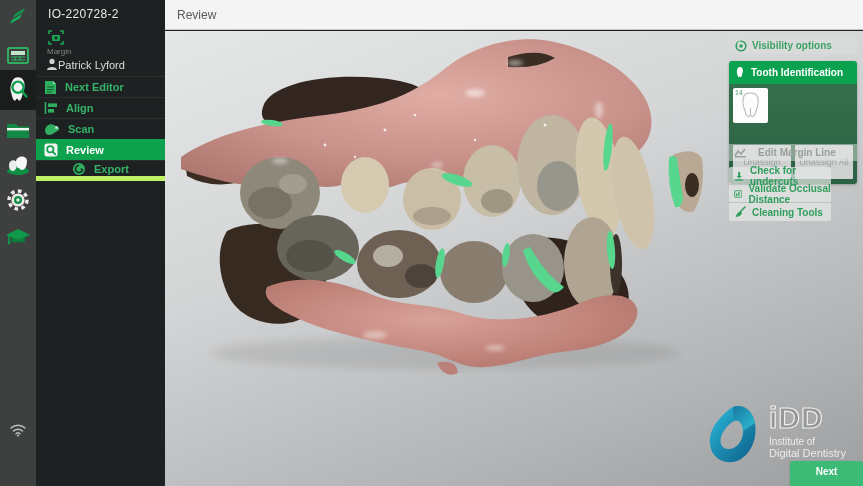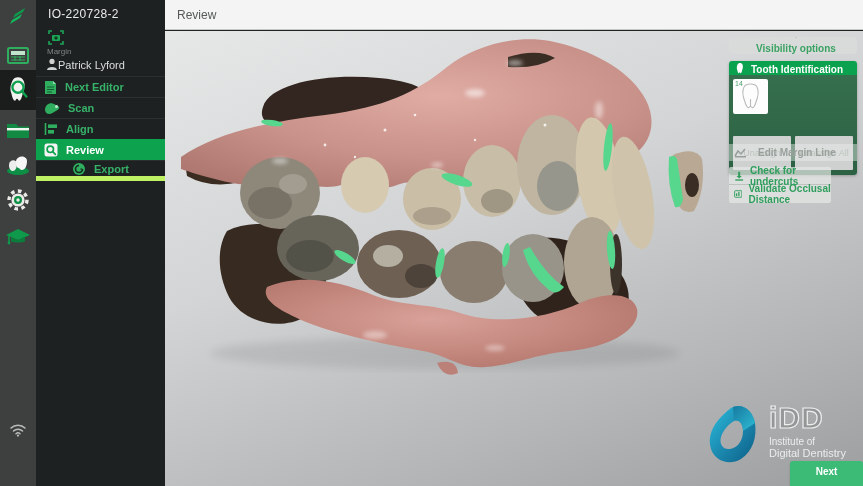--- a/index.html
+++ b/index.html
@@ -33,25 +33,25 @@
   .topbar .title { margin-left:12px; font-size:12px; color:#565a58; }
 
   
   .viewport { position:absolute; left:165px; top:31px; width:698px; height:455px; overflow:hidden;
     background:linear-gradient(160deg,#e6e7e7 0%,#d3d4d5 40%,#b4b6b7 75%,#9c9ea0 100%); }
   .scan { position:absolute; left:10px; top:4px; }
 
   
   .rcol { position:absolute; left:564px; top:0; width:128px; }
   .pill { position:absolute; left:0; top:6px; width:128px; height:17px; background:#d9dbda;
-    border-radius:4px; display:flex; align-items:center; gap:5px; padding-left:6px; cursor:pointer;flex-direction:column; }
+    border-radius:4px; display:flex; align-items:center; gap:5px; padding-left:6px; cursor:pointer; }
   .pill span { font-size:10px; font-weight:bold; color:#3aa263; }
   .tooth-panel { position:absolute; left:0; top:30px; width:128px; border-radius:3px; overflow:hidden;
     box-shadow:0 1px 3px rgba(0,0,0,.25); }
-  .tp-head { height:14px; background:#0ba24f; display:flex; align-items:flex-end; gap:5px; padding-left:5px; }
+  .tp-head { height:23px; background:#0ba24f; display:flex; align-items:center; gap:5px; padding-left:5px; }
   .tp-head span { font-size:10px; font-weight:bold; color:#fff; }
   .tp-body { background:linear-gradient(#356f4d,#2c6143); padding:4px 4px 5px 4px; }
   .thumb { width:35px; height:35px; background:#fdfdfd; border-radius:2px; position:relative; }
   .thumb .tno { position:absolute; left:2px; top:1px; font-size:7px; color:#4aa06b; }
   .tp-btns { display:flex; gap:4px; margin-top:22px; }
   .tp-btn { flex:1; height:34px; background:#ced1cf; border:none; border-radius:1px;
     font-size:9px; color:#9ba49f; font-family:inherit; cursor:pointer; }
   .margin-row { position:absolute; left:0; top:113px; width:128px; height:17px;
     background:rgba(235,237,236,.45); display:flex; align-items:center; gap:11px; padding-left:5px; cursor:pointer; }
   .margin-row span { font-size:10px; font-weight:bold; color:#99a09c; }
@@ -157,33 +157,33 @@
     <nav class="menu">
       <div class="menu-item">
         <svg width="13" height="15" viewBox="0 0 13 15">
             <path d="M1 1 h8 l3 3 v10 H1 Z" fill="#2fae5f"></path>
             <path d="M9 1 v3 h3 Z" fill="#8fdcae"></path>
             <path d="M3 7 h7 M3 9.5 h7 M3 12 h5" stroke="#135c31" stroke-width="1"></path>
           </svg>
         <span class="lbl">Next Editor</span>
       </div>
       <div class="menu-item">
-        <svg width="16" height="14" viewBox="0 0 16 14">
-            <path d="M1 9 C1 4 6 1 10 3 l4 2 c2 1 1.5 3 -0.5 4 l-5 3 C5 14 1.5 13 1 9 Z" fill="#2fae5f"></path>
-            <circle cx="12.5" cy="5.5" r="1.5" fill="#bfe9cf"></circle>
-          </svg>
-        <span class="lbl">Scan</span>
-      </div>
-      <div class="menu-item">
         <svg width="14" height="14" viewBox="0 0 14 14">
             <path d="M1.5 1 v12" stroke="#2fae5f" stroke-width="1.6"></path>
             <rect x="4" y="2.4" width="9" height="3.6" fill="#2fae5f"></rect>
             <rect x="4" y="8" width="6" height="3.6" fill="#2fae5f"></rect>
           </svg>
         <span class="lbl">Align</span>
+      </div>
+      <div class="menu-item">
+        <svg width="16" height="14" viewBox="0 0 16 14">
+            <path d="M1 9 C1 4 6 1 10 3 l4 2 c2 1 1.5 3 -0.5 4 l-5 3 C5 14 1.5 13 1 9 Z" fill="#2fae5f"></path>
+            <circle cx="12.5" cy="5.5" r="1.5" fill="#bfe9cf"></circle>
+          </svg>
+        <span class="lbl">Scan</span>
       </div>
       <div class="menu-item active">
         <svg width="14" height="14" viewBox="0 0 14 14">
             <rect x="0.5" y="0.5" width="13" height="13" rx="2.5" fill="#f2f3f2"></rect>
             <circle cx="6.3" cy="6.3" r="3.2" fill="none" stroke="#0da24e" stroke-width="1.7"></circle>
             <path d="M8.6 8.6 L11.4 11.4" stroke="#0da24e" stroke-width="1.7" stroke-linecap="round"></path>
           </svg>
         <span class="lbl">Review</span>
       </div>
       <div class="menu-item">
@@ -341,20 +341,27 @@
             </svg>
           <span>Check for undercuts</span>
         </div>
         <div class="tool-row">
           <svg width="13" height="12" viewBox="0 0 13 12">
               <rect x="1" y="1" width="11" height="10" rx="1" fill="none" stroke="#2f9e5c" stroke-width="1.4"></rect>
               <rect x="3" y="5" width="2" height="4" fill="#2f9e5c"></rect>
               <rect x="6.5" y="3" width="2" height="6" fill="#2f9e5c"></rect>
             </svg>
           <span>Validate Occlusal Distance</span>
+        </div>
+        <div class="tool-row">
+          <svg width="12" height="12" viewBox="0 0 12 12">
+              <path d="M11 1 L6.5 5.5" stroke="#2f9e5c" stroke-width="1.6" stroke-linecap="round"></path>
+              <path d="M6.8 5 L8 7 C7 9.5 4.5 11 1.5 11 C2.5 8 4 6 6.8 5 Z" fill="#2f9e5c"></path>
+            </svg>
+          <span>Cleaning Tools</span>
         </div>
       </div>
     </div>
 
     <div class="brand">
       <svg class="brand-logo" width="64" height="66" viewBox="0 0 64 66">
         <defs>
           <linearGradient id="teal" x1="0" y1="0" x2="1" y2="1">
             <stop offset="0%" stop-color="#2bbfdd"></stop>
               <stop offset="45%" stop-color="#1d8fb5"></stop>

